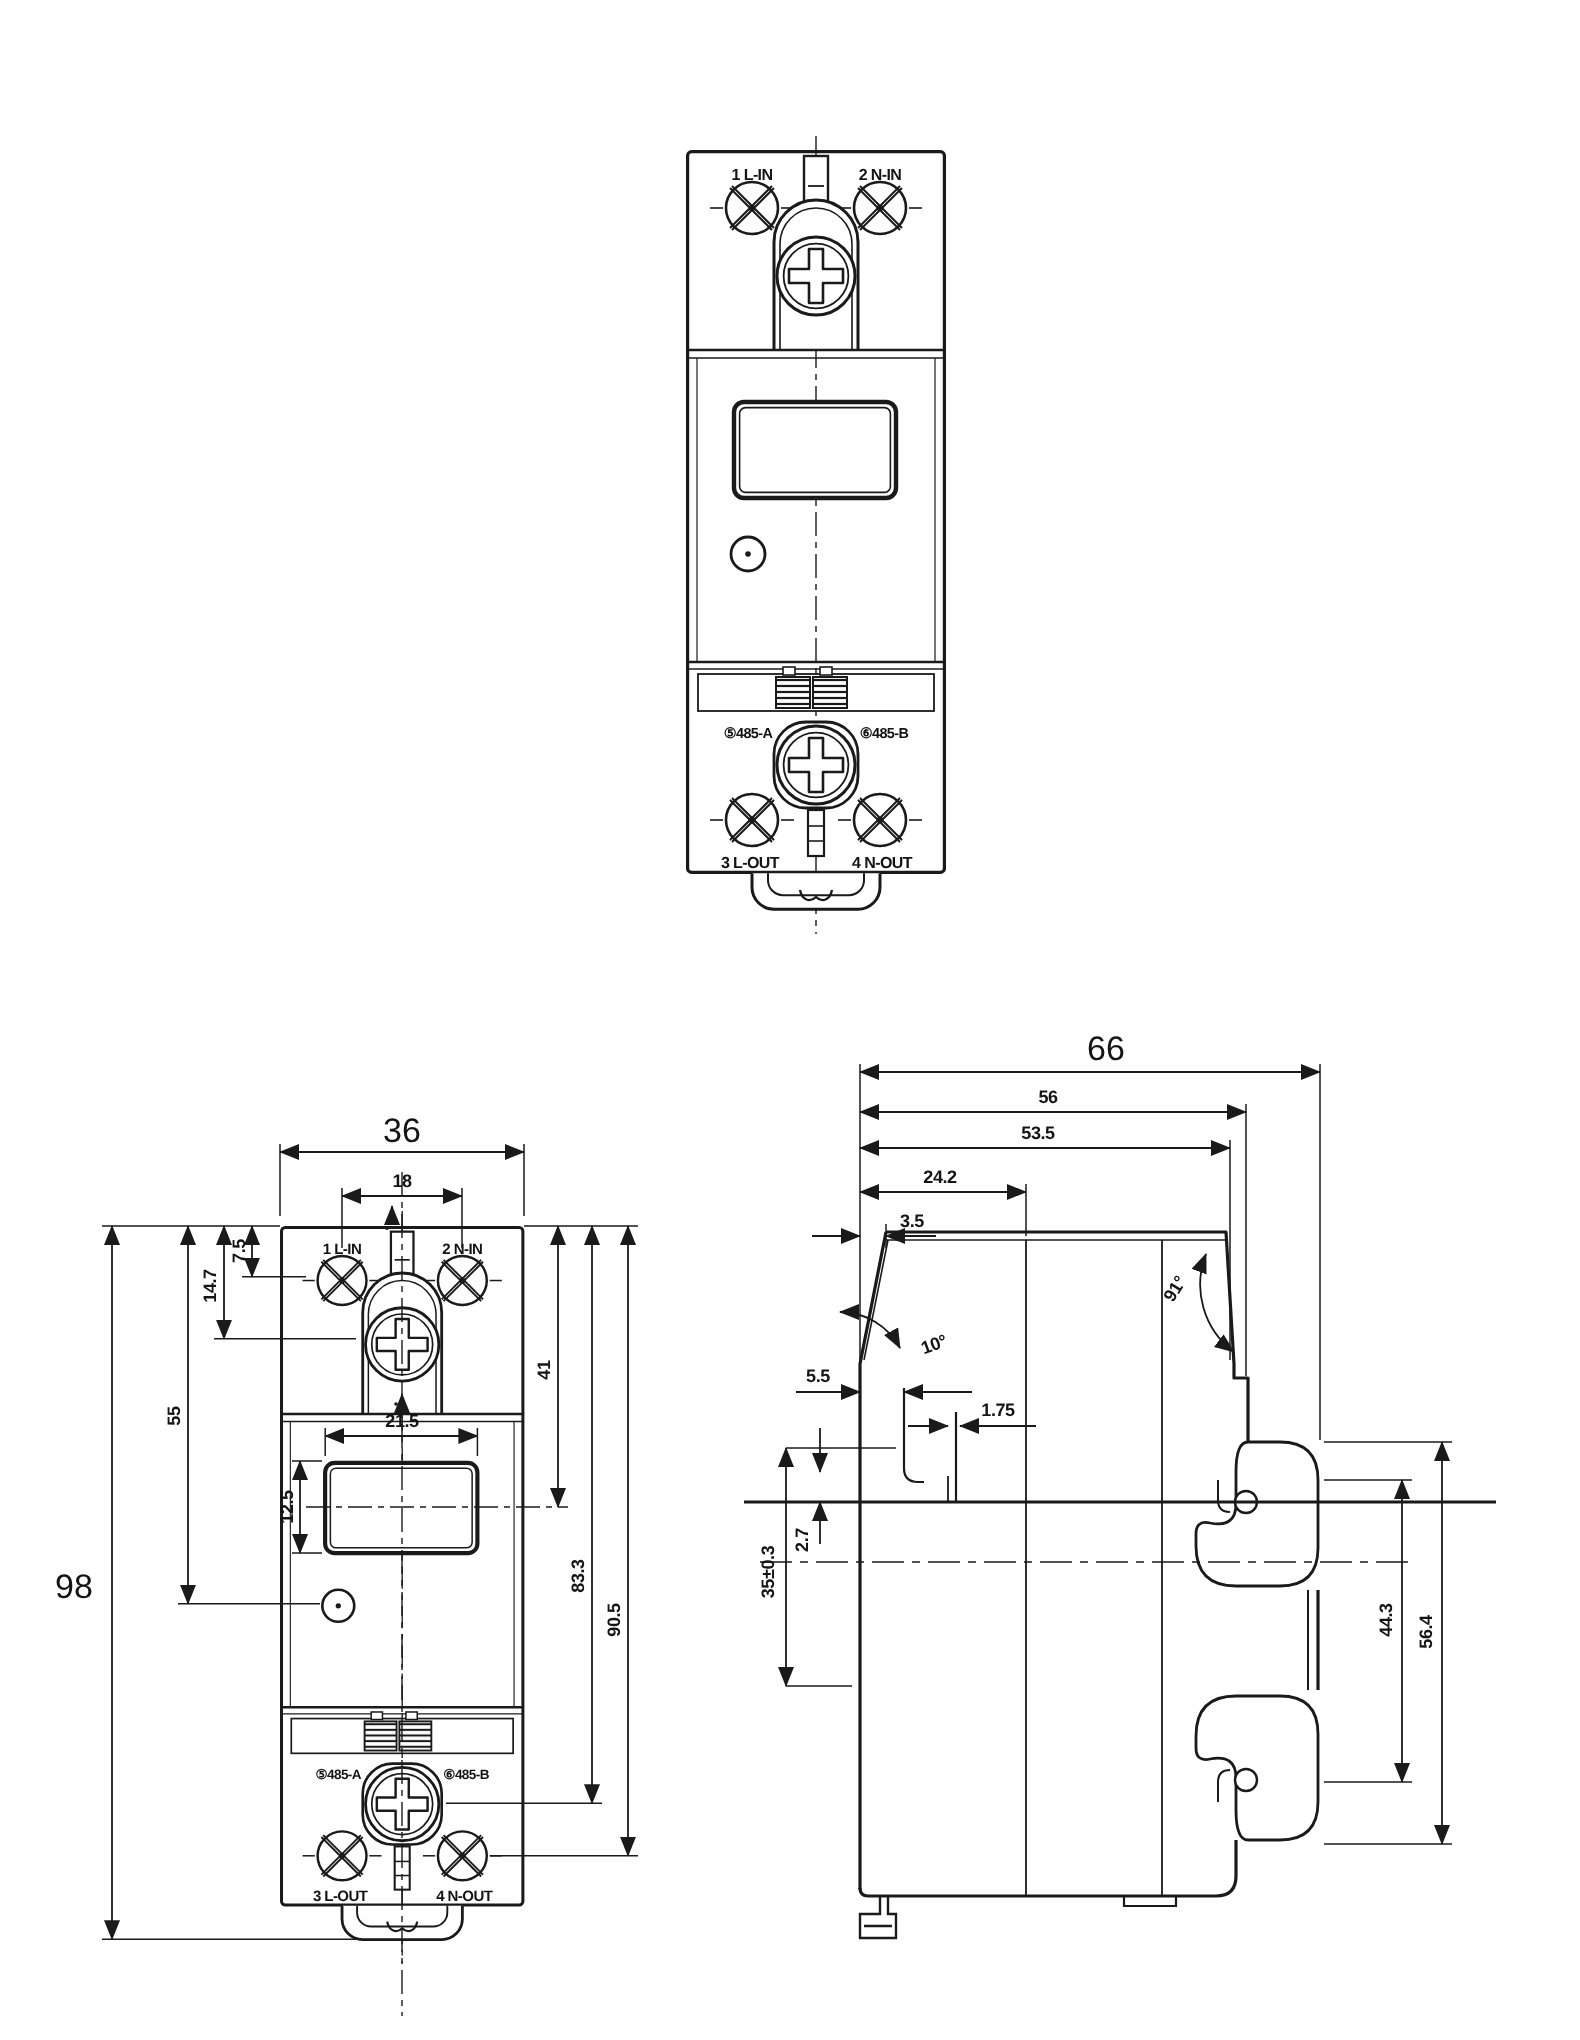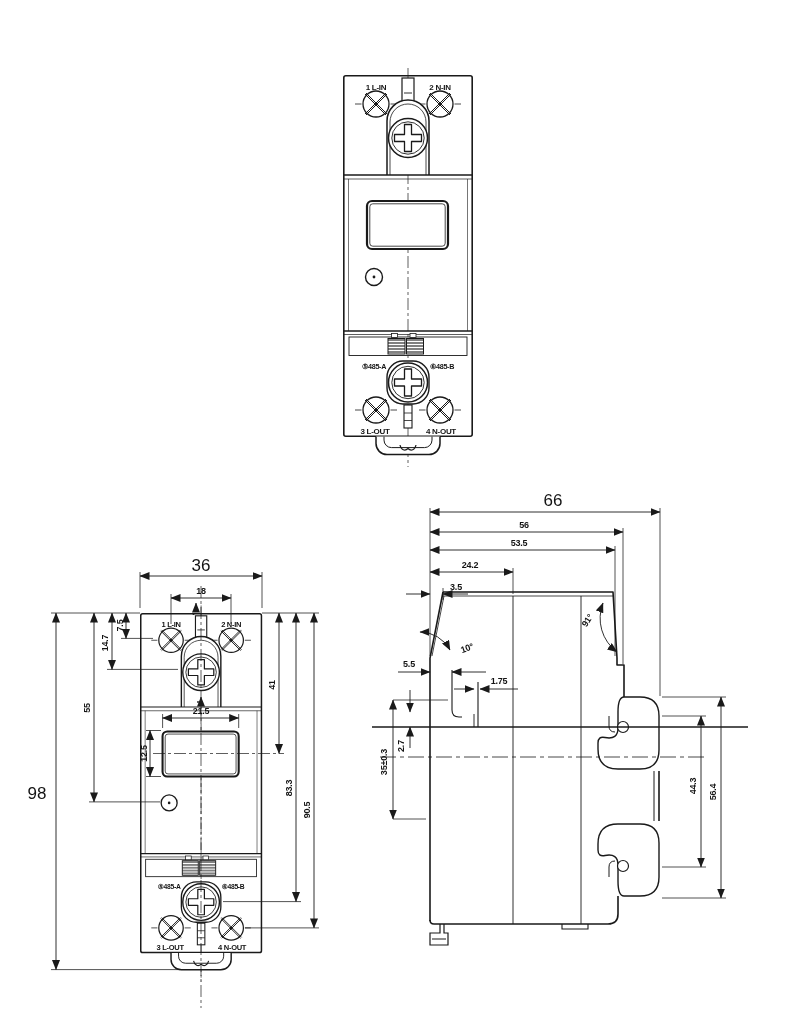--- a/index.html
+++ b/index.html
@@ -160,21 +160,21 @@
     <line x1="141" y1="182.5" x2="126" y2="182.5" class="s" stroke-width="0.75"></line>
     <line x1="141" y1="228.5" x2="126" y2="228.5" class="s" stroke-width="0.75"></line>
     <line x1="130" y1="182.5" x2="130" y2="228.5" class="s" stroke-width="0.9" marker-start="url(#aS)" marker-end="url(#aE)"></line>
     <text x="126.5" y="205.5" text-anchor="middle" class="dim" transform="rotate(-90 126.5 205.5)">12.5</text>
 
     <line x1="181" y1="158" x2="181" y2="149" class="s" stroke-width="0.9" marker-end="url(#aE)"></line>
     <circle cx="178" cy="154" r="0.9" fill="#1a1a1a"></circle>
   </svg>
 </div>
 
-<div class="view" style="left:356px;top:484px">
+<div class="view" style="left:356px;top:508px">
   <svg width="400" height="500" viewBox="0 0 400 500">
 
     <g>
       <path d="M87,108 H257 L261,174 V181 H268 V213" class="s" stroke-width="1.6" stroke-linejoin="round"></path>
       <line x1="86" y1="112" x2="257" y2="112" class="s" stroke-width="0.8"></line>
       <path d="M87,108 L74,174 V437" class="s" stroke-width="1.6"></path>
       <line x1="88" y1="112" x2="76" y2="172" class="s" stroke-width="0.8"></line>
       <line x1="157" y1="112" x2="157" y2="440" class="s" stroke-width="0.9"></line>
       <line x1="225" y1="112" x2="225" y2="440" class="s" stroke-width="0.9"></line>
 

